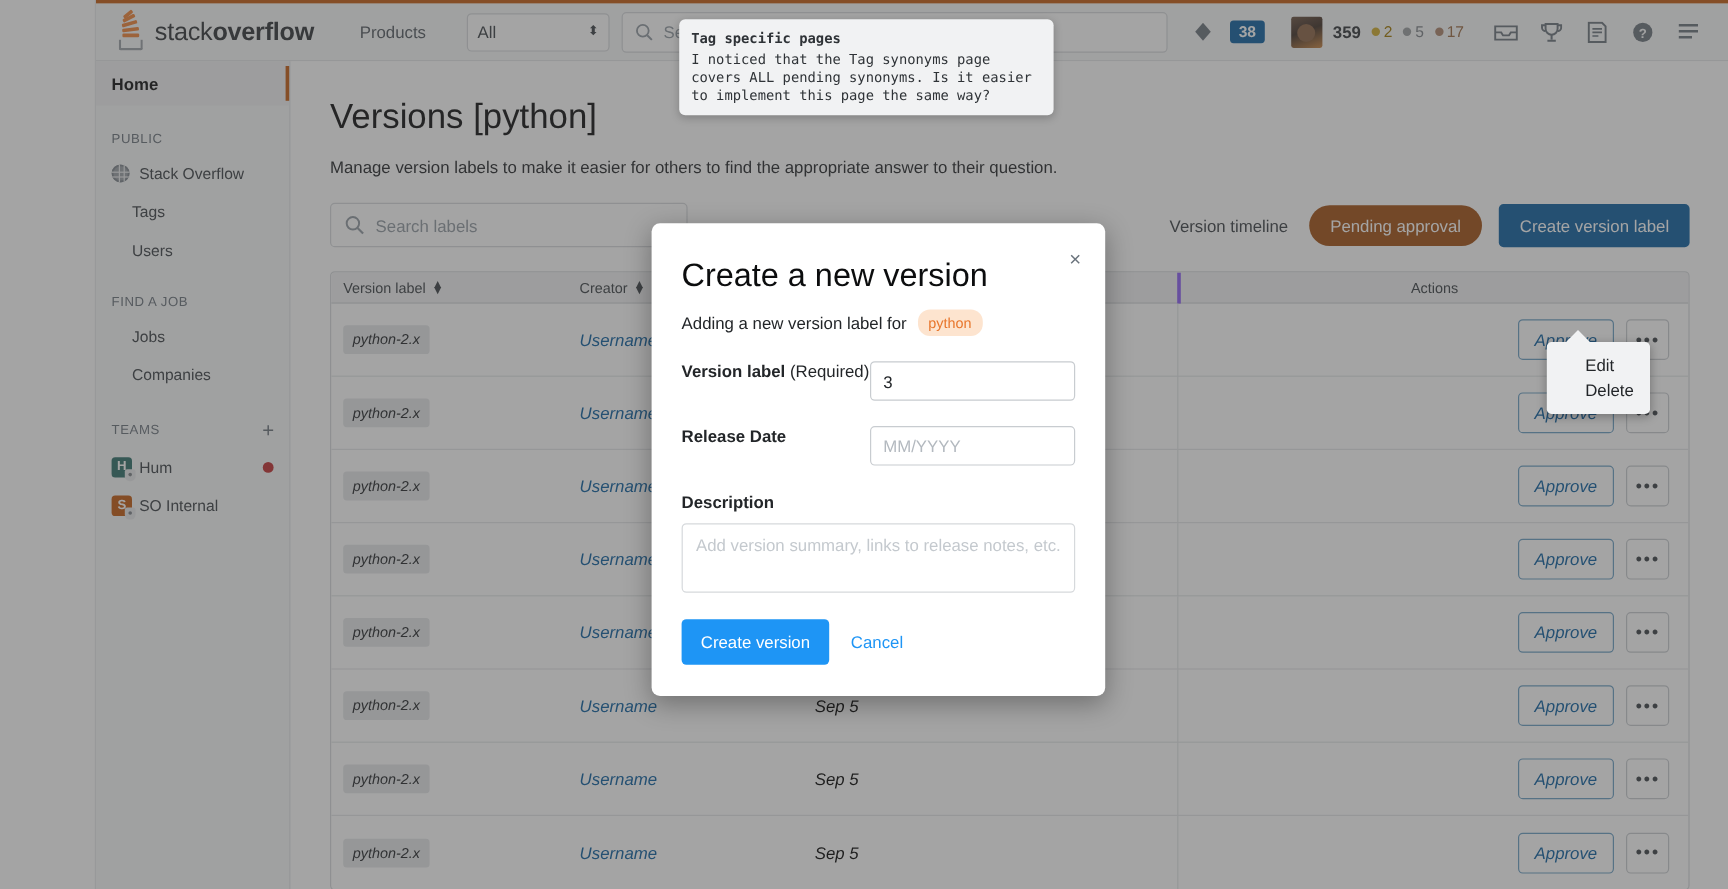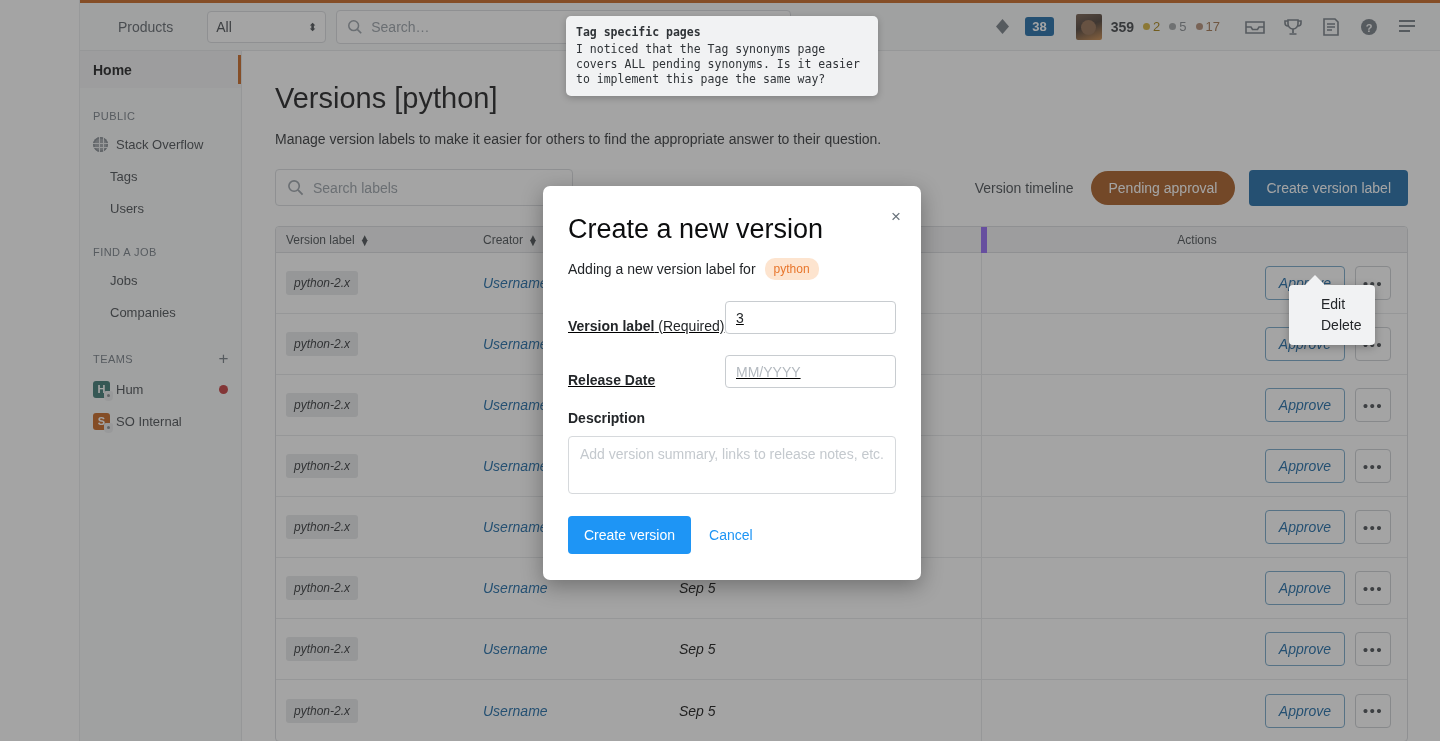--- a/index.html
+++ b/index.html
@@ -196,21 +196,21 @@
   }
   .thead {
     display: flex; height: 26px; align-items: center;
     background: #F1F2F3; border-bottom: 1px solid #d6d9dc;
     font-size: 12px; color: #3b4045;
   }
   .th { padding: 0 10px; display: flex; align-items: center; }
   .c1 { width: 197px; }
   .c2 { width: 196px; }
   .c3 { width: 312px; }
-  .c4 { flex: 1; border-left: 6px solid #8b5cf6; height: 26px; justify-content: center; }
+  .c4 { flex: 1; border-left: 3px solid #8b5cf6; height: 26px; justify-content: center; }
   .sorticon { margin-left: 5px; font-size: 10px; line-height: 1; display:flex; flex-direction:column; color:#3b4045;}
   .sorticon span { line-height: 5px; }
 
   .trow {
     display: flex; align-items: center; height: 61px;
     border-bottom: 1px solid #e4e6e8; font-size: 14px; font-style: italic;
   }
   .trow:last-child { border-bottom: none; }
   .td { padding: 0 10px; display: flex; align-items: center; }
   .td.c4 { border-left: 1px solid #e4e6e8; height: 61px; justify-content: flex-end; padding-right: 16px; }
@@ -264,21 +264,21 @@
   .modal h2 { margin: 0; font-size: 27px; font-weight: 400; color: #0c0d0e; }
   .modal-close {
     position: absolute; right: 20px; top: 22px; font-size: 17px; color: #6a737c;
     cursor: pointer; line-height: 1;
   }
   .modal-sub { margin-top: 13px; font-size: 14px; color: #232629; display: flex; align-items: center;}
   .tagpill {
     background: #FDE4CF; color: #E8762C; font-size: 12px;
     border-radius: 10px; padding: 4px 9px; margin-left: 9px;
   }
-  .frow { display: flex; align-items: flex-end; margin-top: 21px; text-decoration: underline; }
+  .frow { display: flex; align-items: flex-start; margin-top: 21px; }
   .flabel { font-size: 14px; color: #232629; width: 157px; font-weight: 700; }
   .flabel .req { font-weight: 400; }
   .finput {
     flex: 1; height: 33px; border: 1px solid #c8ccd0; border-radius: 4px;
     padding: 0 10px; font-size: 14px; color: #232629; background: #fff;
     display: flex; align-items: center; font-family: "Liberation Sans", sans-serif;
   }
   .finput.ph { color: #b3b9bf; }
   .flabel-block { font-size: 14px; font-weight: 700; color: #232629; margin-top: 22px; }
   .ftextarea {
@@ -295,20 +295,31 @@
 </head>
 <body>
 
 <div id="page-root">
 
   <div class="top-stripe"></div>
 
   <div class="rail"></div>
 
   <div class="topnav">
+    <div class="so-logo">
+      <div class="so-logo-mark">
+        <div class="stack"></div>
+        <div class="bar b1"></div>
+          <div class="bar b2"></div>
+          <div class="bar b3"></div>
+        <div class="bar b4"></div>
+          <div class="bar b5"></div>
+      </div>
+      <div class="so-logo-text"><span class="light">stack</span><b>overflow</b></div>
+    </div>
 
     <div class="nav-products">Products</div>
 
     <div class="nav-select">
       <span>All</span>
       <span class="chev">⬍</span>
     </div>
 
     <div class="nav-search">
       <svg width="16" height="16" viewBox="0 0 18 18">

